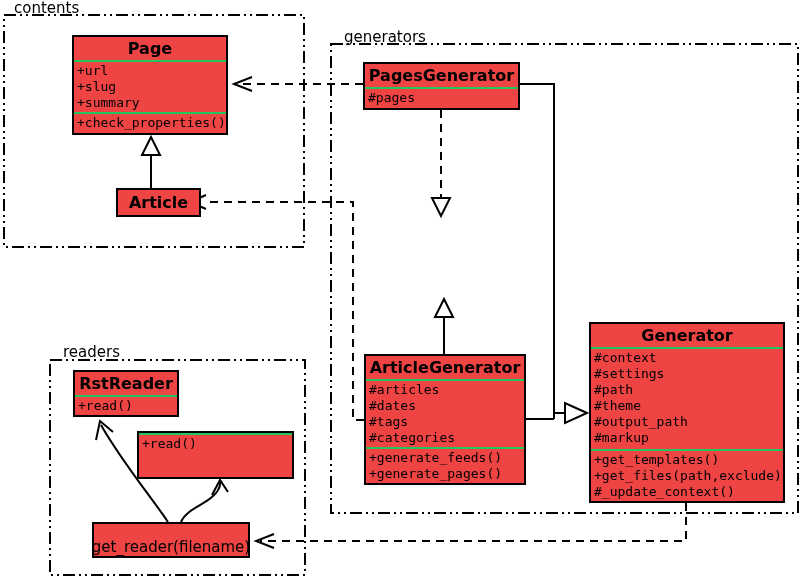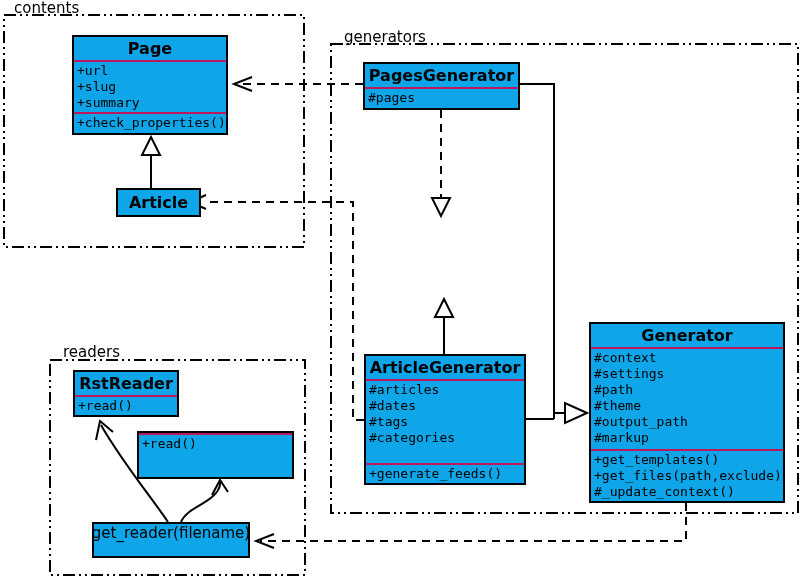--- a/index.html
+++ b/index.html
@@ -1,25 +1,25 @@
 <!DOCTYPE html>
 <html><head>
 <meta charset="utf-8">
 <style>
   html,body{margin:0;padding:0;background:#fff;}
   #canvas{position:relative;width:803px;height:579px;background:#fff;overflow:hidden;
           font-family:"DejaVu Sans", sans-serif;color:#000;}
   #wires{position:absolute;left:0;top:0;width:803px;height:579px;}
   .pkg-label{position:absolute;font-size:15px;line-height:16px;color:#000;margin-left:11px;}
-  .uml-box{position:absolute;box-sizing:border-box;background:#0ea5e9;border:2px solid #000;
+  .uml-box{position:absolute;box-sizing:border-box;background:#ef4444;border:2px solid #000;
            display:flex;flex-direction:column;overflow:hidden;}
   .uml-title{font-weight:bold;font-size:16px;line-height:19px;text-align:center;padding:2px 3px;}
   .uml-stereo{font-family:"DejaVu Sans Mono", monospace;font-size:13px;line-height:15px;
               text-align:center;padding-top:2px;}
-  .uml-sec{border-top:2px solid #be185d;padding:1px 3px;}
+  .uml-sec{border-top:2px solid #22c55e;padding:1px 3px;}
   .uml-members div{font-family:"DejaVu Sans Mono", monospace;font-size:13px;line-height:16px;
                    white-space:pre;}
   .uml-note{align-items:center;justify-content:center;}
   .uml-note .note-label{font-size:15px;text-align:center;}
   .fill-center{flex:1;display:flex;align-items:center;justify-content:center;}
 </style>
 </head>
 <body>
 
 <div id="canvas">
@@ -89,20 +89,21 @@
   <div class="uml-box" style="left:364px;top:354px;width:162px;height:131px;">
     <div class="uml-title">ArticleGenerator</div>
     <div class="uml-sec uml-members" style="flex:1;">
       <div>#articles</div>
       <div>#dates</div>
       <div>#tags</div>
       <div>#categories</div>
     </div>
     <div class="uml-sec uml-members">
       <div>+generate_feeds()</div>
+      <div>+generate_pages()</div>
     </div>
   </div>
 
   <div class="uml-box" style="left:589px;top:322px;width:196px;height:181px;">
     <div class="uml-title">Generator</div>
     <div class="uml-sec uml-members" style="flex:1;">
       <div>#context</div>
       <div>#settings</div>
       <div>#path</div>
       <div>#theme</div>
@@ -122,17 +123,17 @@
       <div>+read()</div>
     </div>
   </div>
 
   <div class="uml-box" style="left:137px;top:431px;width:157px;height:48px;">
     <div class="uml-sec uml-members">
       <div>+read()</div>
     </div>
   </div>
 
-  <div class="uml-box uml-note" style="left:92px;top:522px;width:158px;height:36px;justify-content:flex-start;">
+  <div class="uml-box uml-note" style="left:92px;top:522px;width:158px;height:36px;justify-content:flex-end;">
     <div class="note-label">get_reader(filename)</div>
   </div>
 
 </div>
 
 </body></html>

